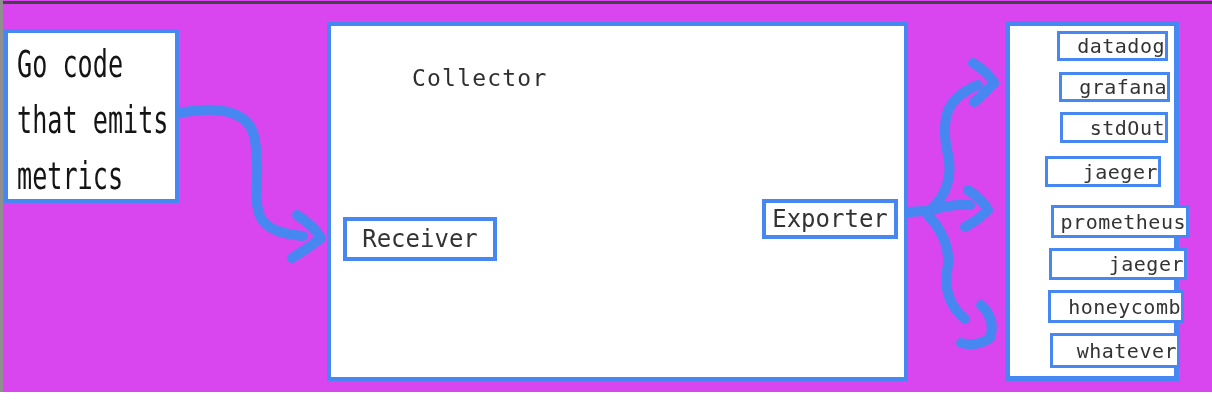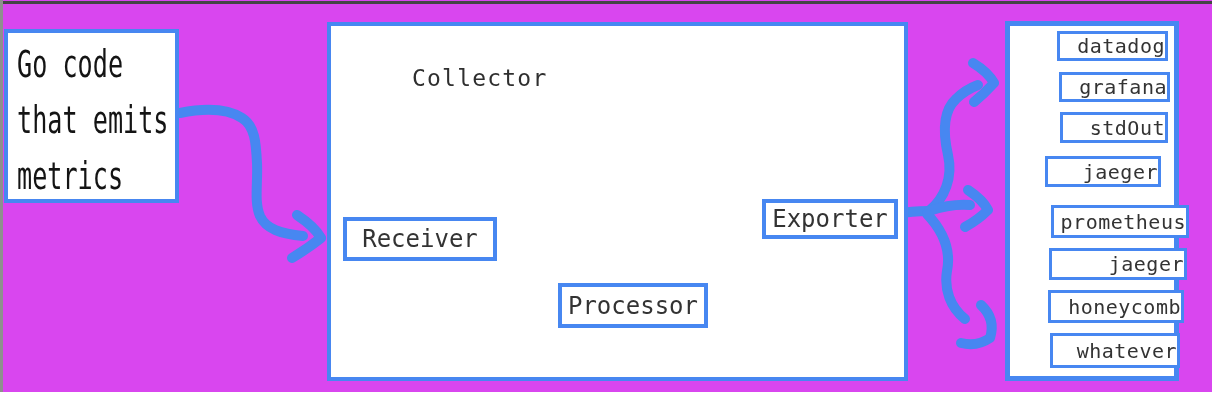--- a/index.html
+++ b/index.html
@@ -95,23 +95,20 @@
       <div>metrics</div>
     </div>
   </div>
 
   <div class="box collector-box"></div>
   <div class="collector-title">Collector</div>
 
   <div class="box stage-box receiver-box">
     <span>Receiver</span>
   </div>
-  <div class="box stage-box processor-box">
-    <span>Processor</span>
-  </div>
   <div class="box stage-box exporter-box">
     <span>Exporter</span>
   </div>
 
   <div class="box dest-container"></div>
 
   <div class="box dest-box d0">
     <span>datadog</span>
   </div>
   <div class="box dest-box d1">

